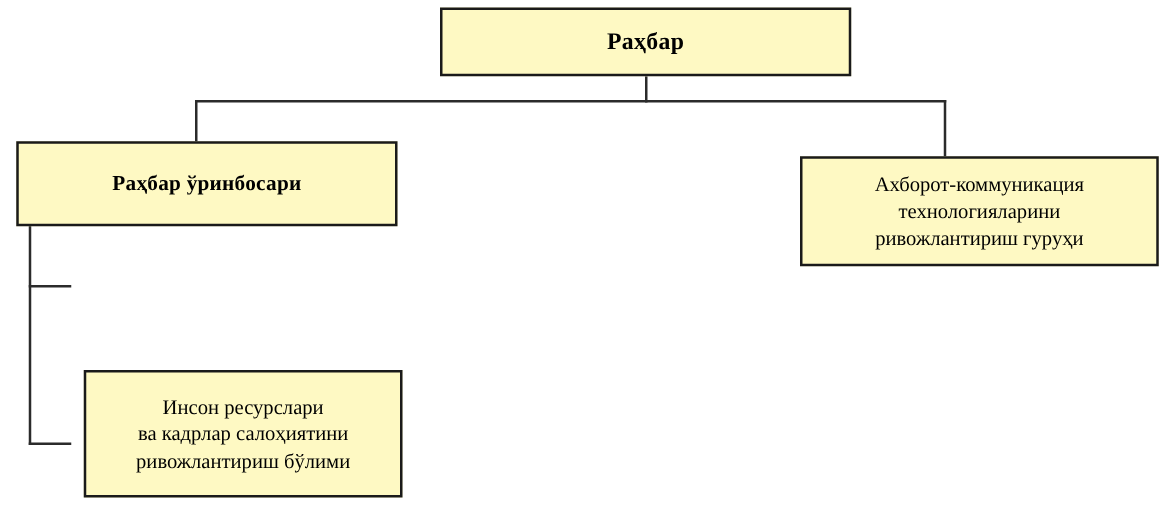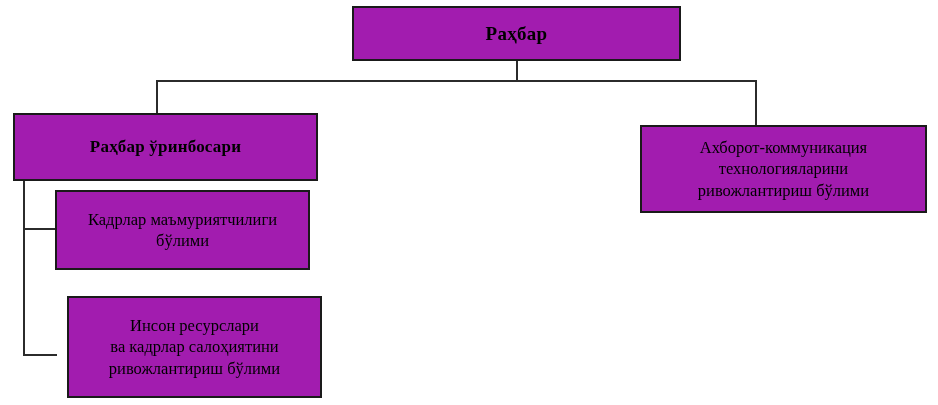--- a/index.html
+++ b/index.html
@@ -12,21 +12,21 @@
     width: 938px;
     height: 405px;
     background: #ffffff;
     font-family: "Liberation Serif", "DejaVu Serif", serif;
     overflow: hidden;
   }
   .node {
     position: absolute;
     box-sizing: border-box;
     border: 2px solid #1a1a1a;
-    background: #a21caf;
+    background: #fef9c3;
     display: flex;
     align-items: center;
     justify-content: center;
     text-align: center;
     color: #000000;
     z-index: 2;
   }
   .node .node-text {
     display: block;
     width: 100%;
@@ -112,27 +112,23 @@
     <span class="node-text">Раҳбар</span>
   </div>
 
   <div class="node node-deputy">
     <span class="node-text">Раҳбар ўринбосари</span>
   </div>
 
   <div class="node node-ict">
     <span class="node-text">Ахборот-коммуникация
 технологияларини
-ривожлантириш бўлими</span>
+ривожлантириш гуруҳи</span>
   </div>
 
-  <div class="node node-hr-admin">
-    <span class="node-text">Кадрлар маъмуриятчилиги
-бўлими</span>
-  </div>
 
   <div class="node node-hr-dev">
     <span class="node-text">Инсон ресурслари
 ва кадрлар салоҳиятини
 ривожлантириш бўлими</span>
   </div>
 
 </div>
 
 </body></html>

